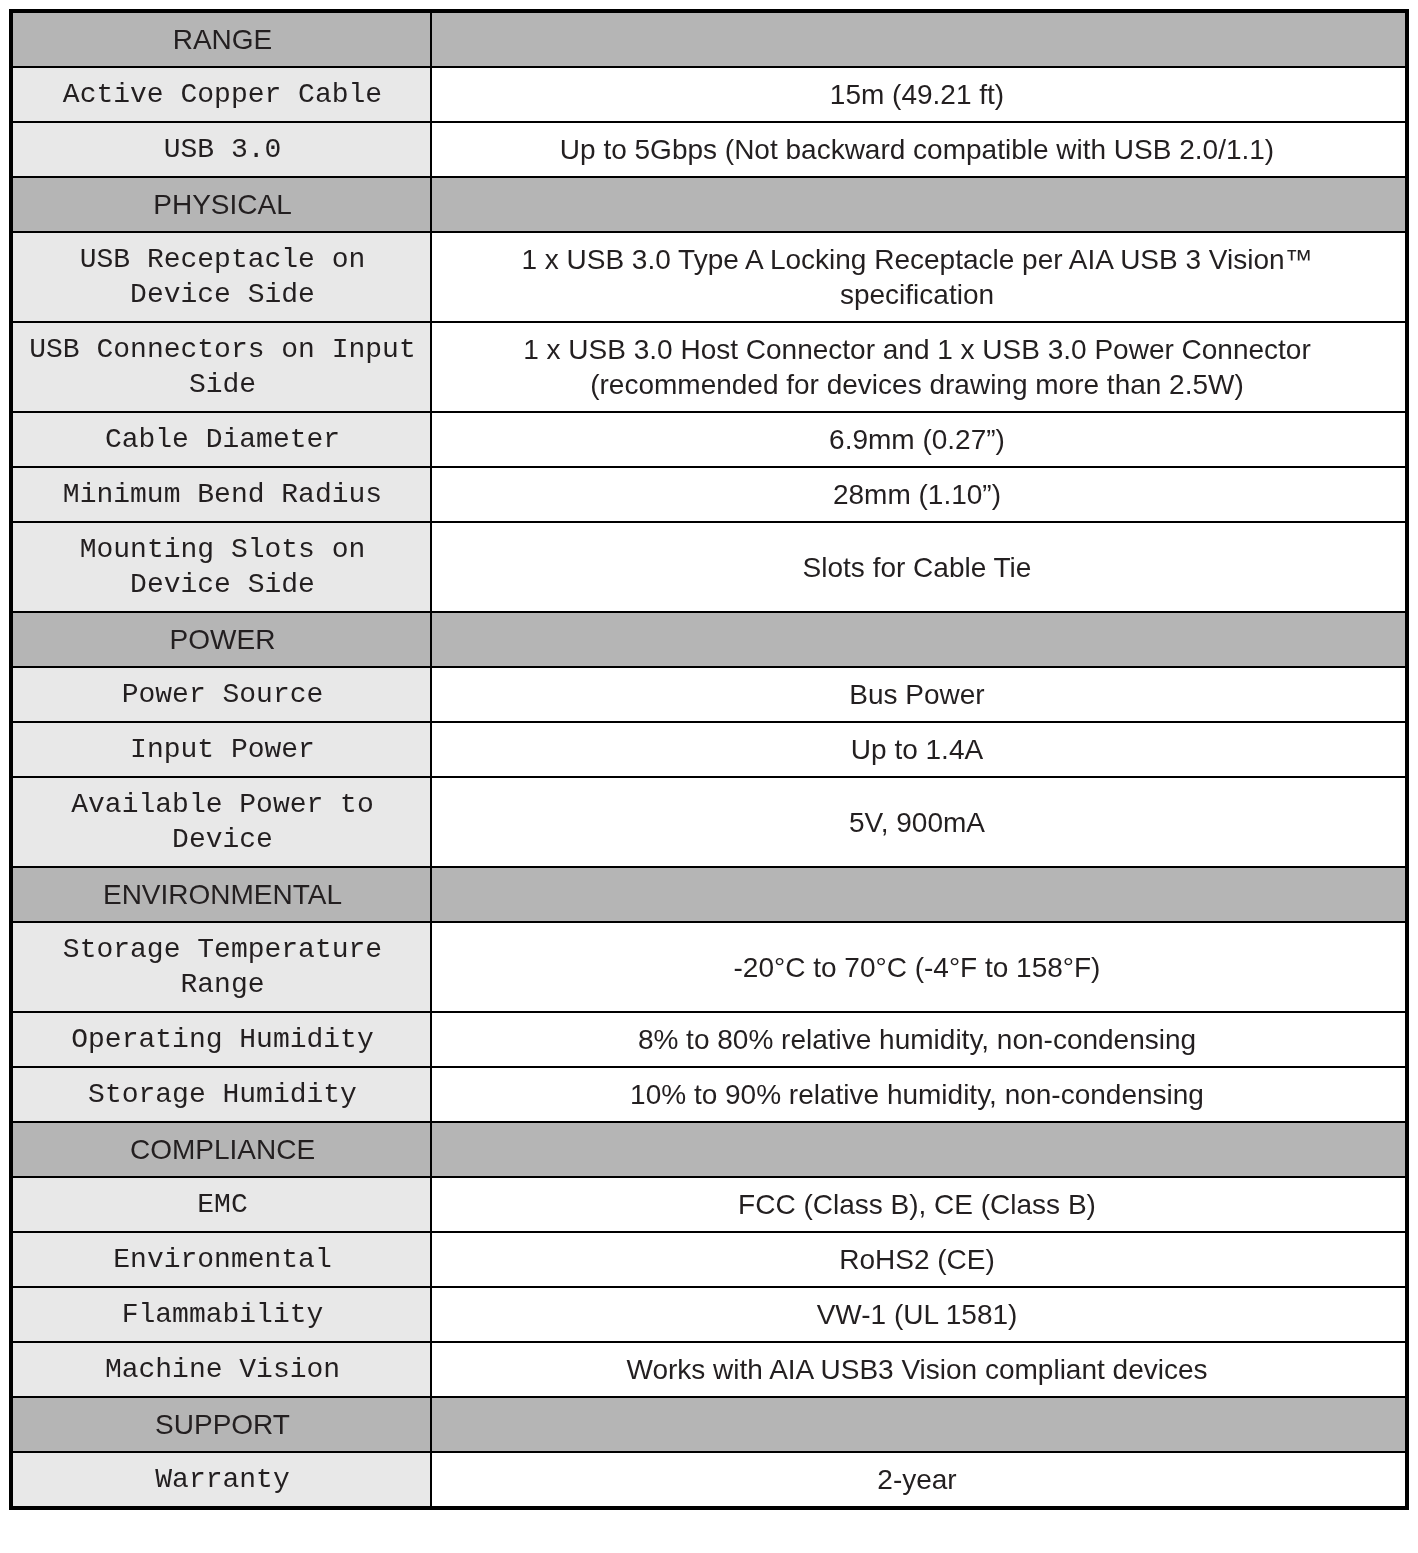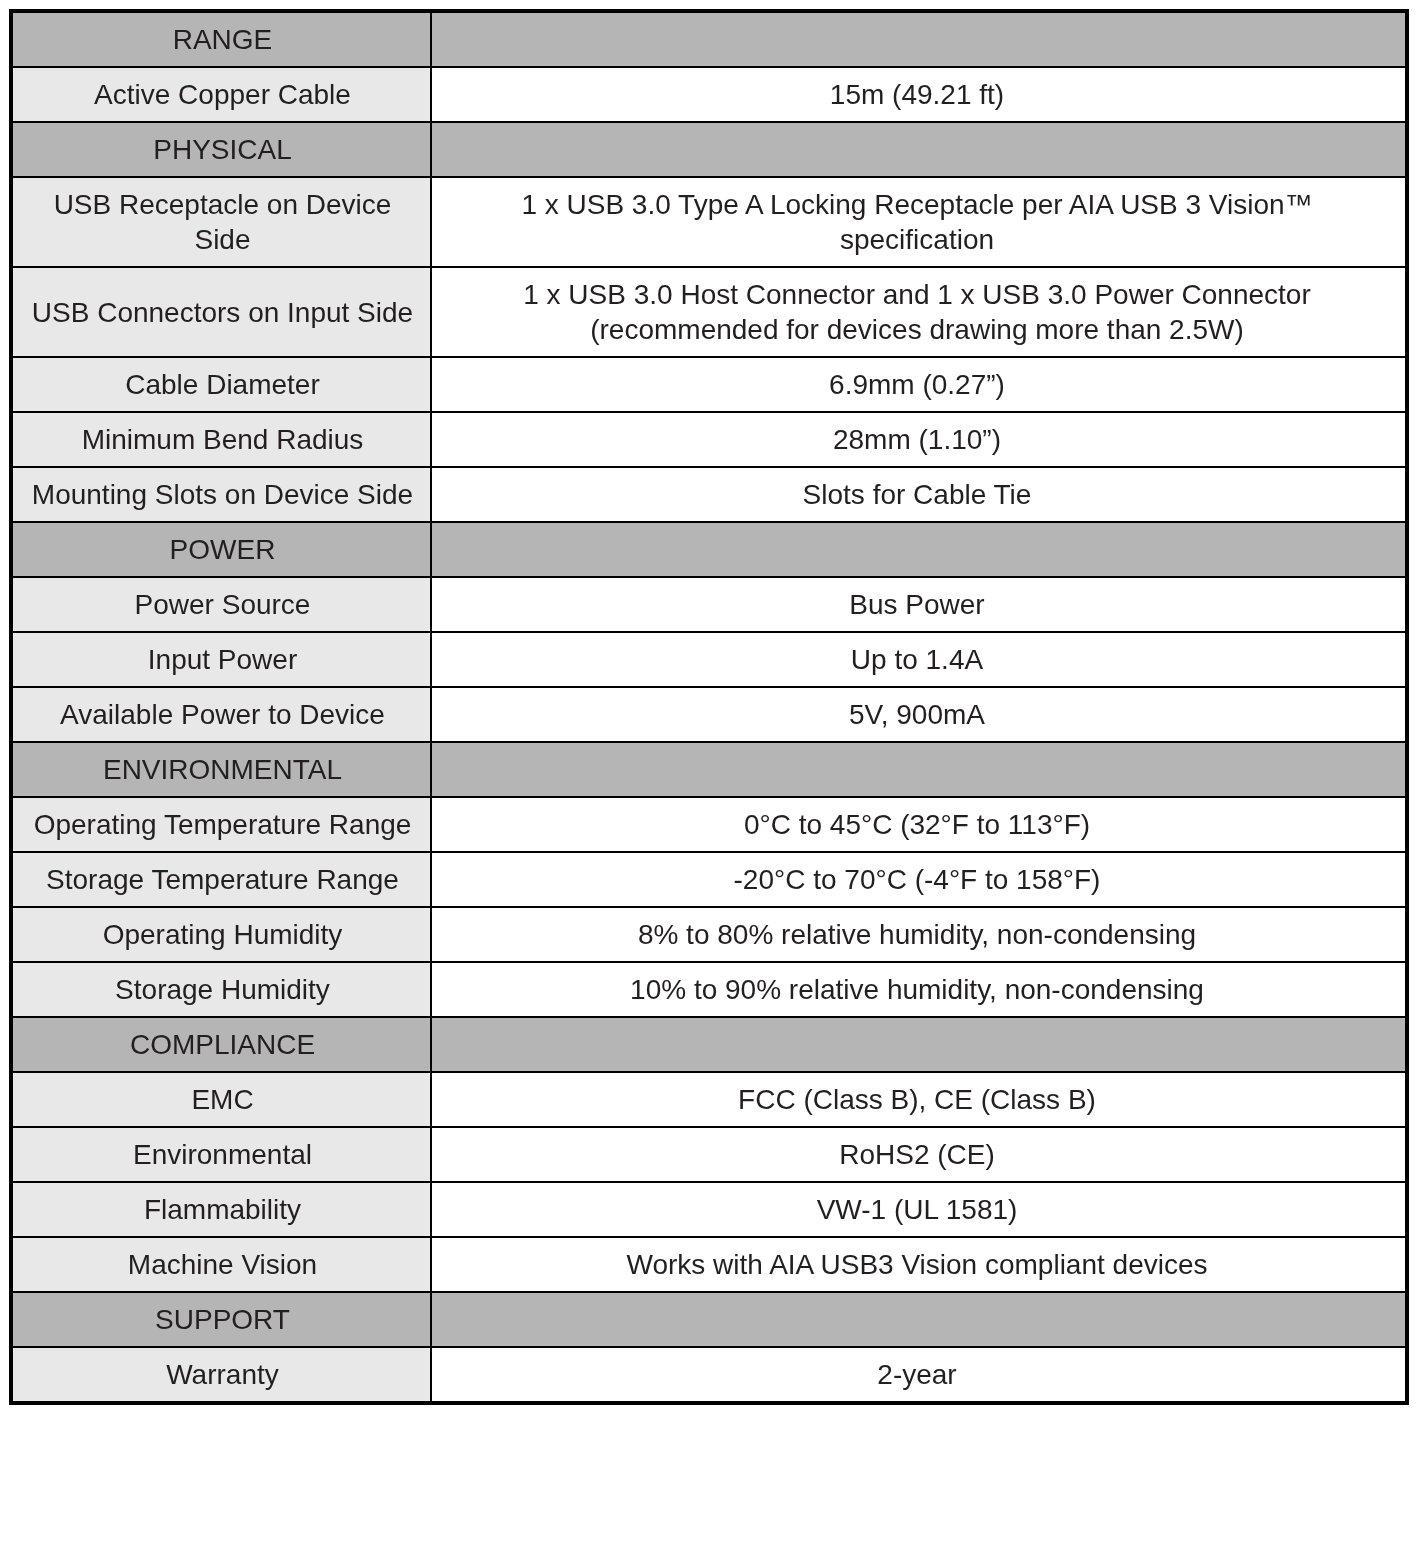--- a/index.html
+++ b/index.html
@@ -35,20 +35,21 @@
     vertical-align:middle;
     padding:9px 12px 9px 14px;
     overflow:hidden;
     text-align:center;
   }
   td.sec-cell{
     background:var(--sec-bg);
   }
   td.label-cell{
     background:var(--label-bg);
+    font-family:Liberation Mono, monospace;
   }
   td.value-cell{
     background:var(--value-bg);
     padding-left:9px;
     white-space:pre-line;
   }
 </style>
 </head>
 <body>
 
@@ -59,20 +60,24 @@
       <col class="value-col">
     </colgroup>
     <tbody>
         <tr>
           <td class="sec-cell">RANGE</td>
           <td class="sec-cell"></td>
         </tr>
         <tr>
           <td class="label-cell">Active Copper Cable</td>
           <td class="value-cell">15m (49.21 ft)</td>
+        </tr>
+        <tr>
+          <td class="label-cell">USB 3.0</td>
+          <td class="value-cell">Up to 5Gbps (Not backward compatible with USB 2.0/1.1)</td>
         </tr>
         <tr>
           <td class="sec-cell">PHYSICAL</td>
           <td class="sec-cell"></td>
         </tr>
         <tr>
           <td class="label-cell">USB Receptacle on Device Side</td>
           <td class="value-cell">1 x USB 3.0 Type A Locking Receptacle per AIA USB 3 Vision™ specification</td>
         </tr>
         <tr>
@@ -106,24 +111,20 @@
         </tr>
         <tr>
           <td class="label-cell">Available Power to Device</td>
           <td class="value-cell">5V, 900mA</td>
         </tr>
         <tr>
           <td class="sec-cell">ENVIRONMENTAL</td>
           <td class="sec-cell"></td>
         </tr>
         <tr>
-          <td class="label-cell">Operating Temperature Range</td>
-          <td class="value-cell">0°C to 45°C (32°F to 113°F)</td>
-        </tr>
-        <tr>
           <td class="label-cell">Storage Temperature Range</td>
           <td class="value-cell">-20°C to 70°C (-4°F to 158°F)</td>
         </tr>
         <tr>
           <td class="label-cell">Operating Humidity</td>
           <td class="value-cell">8% to 80% relative humidity, non-condensing</td>
         </tr>
         <tr>
           <td class="label-cell">Storage Humidity</td>
           <td class="value-cell">10% to 90% relative humidity, non-condensing</td>

